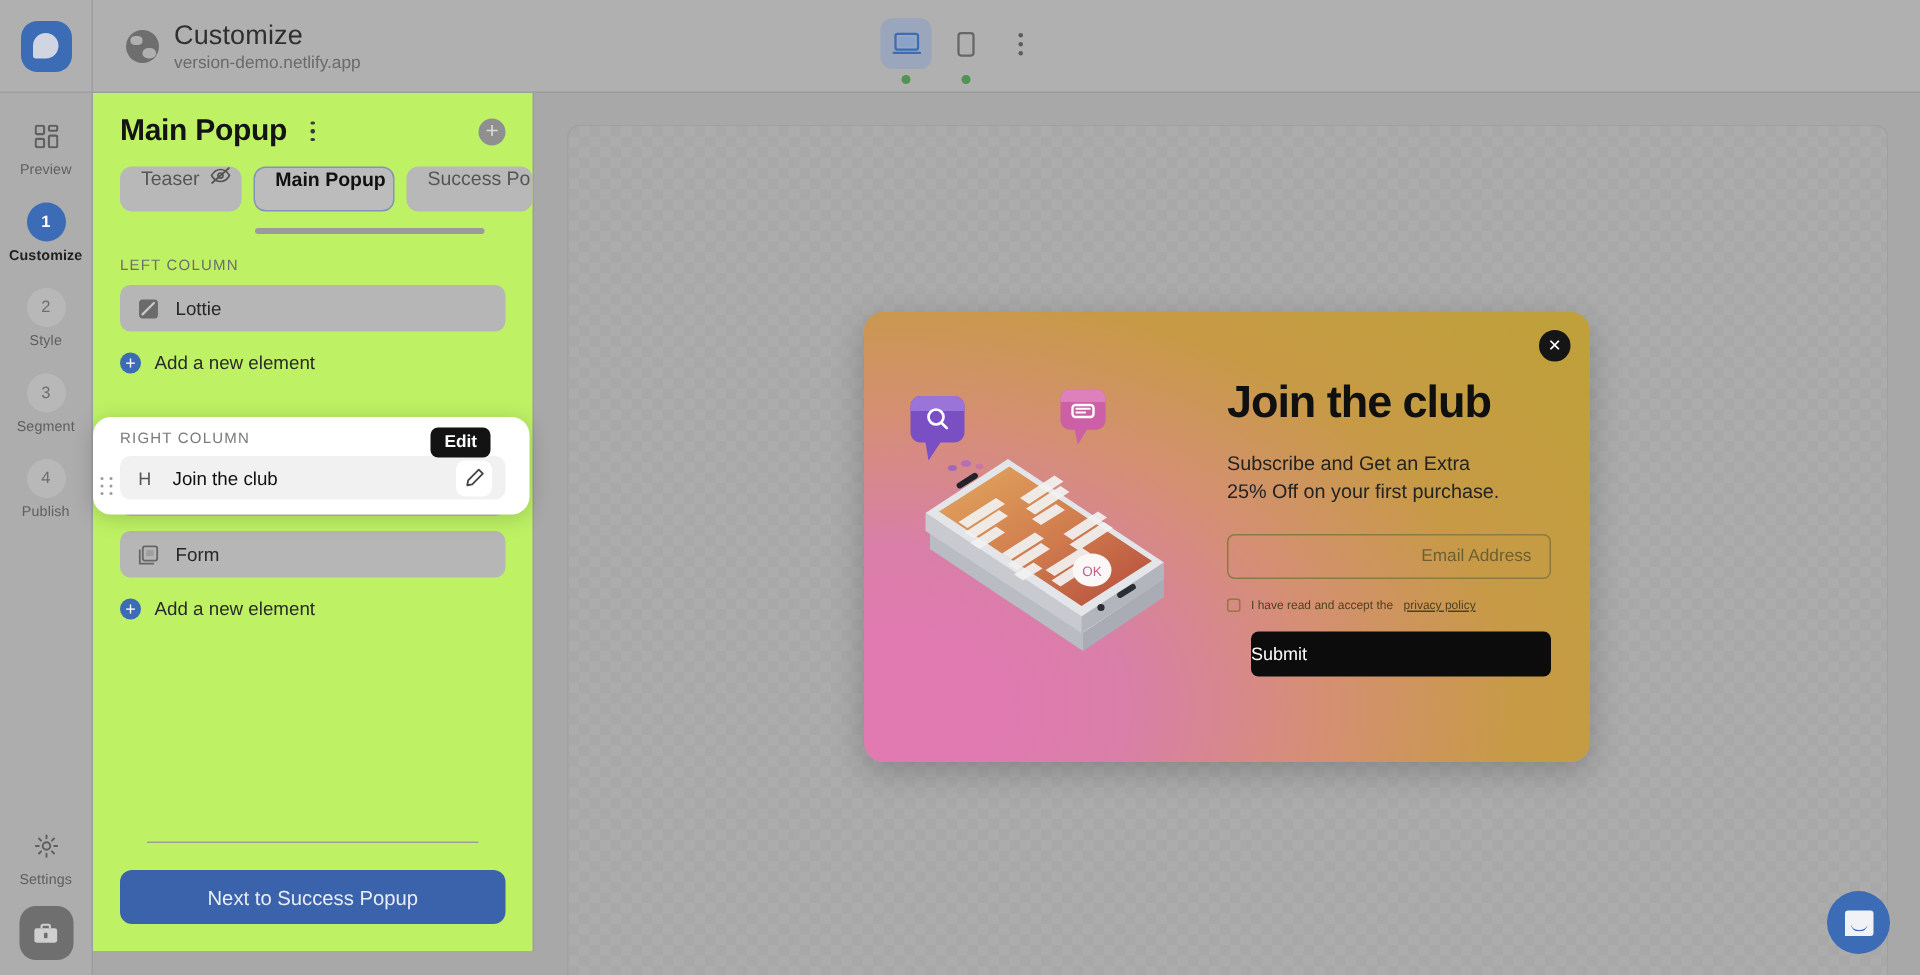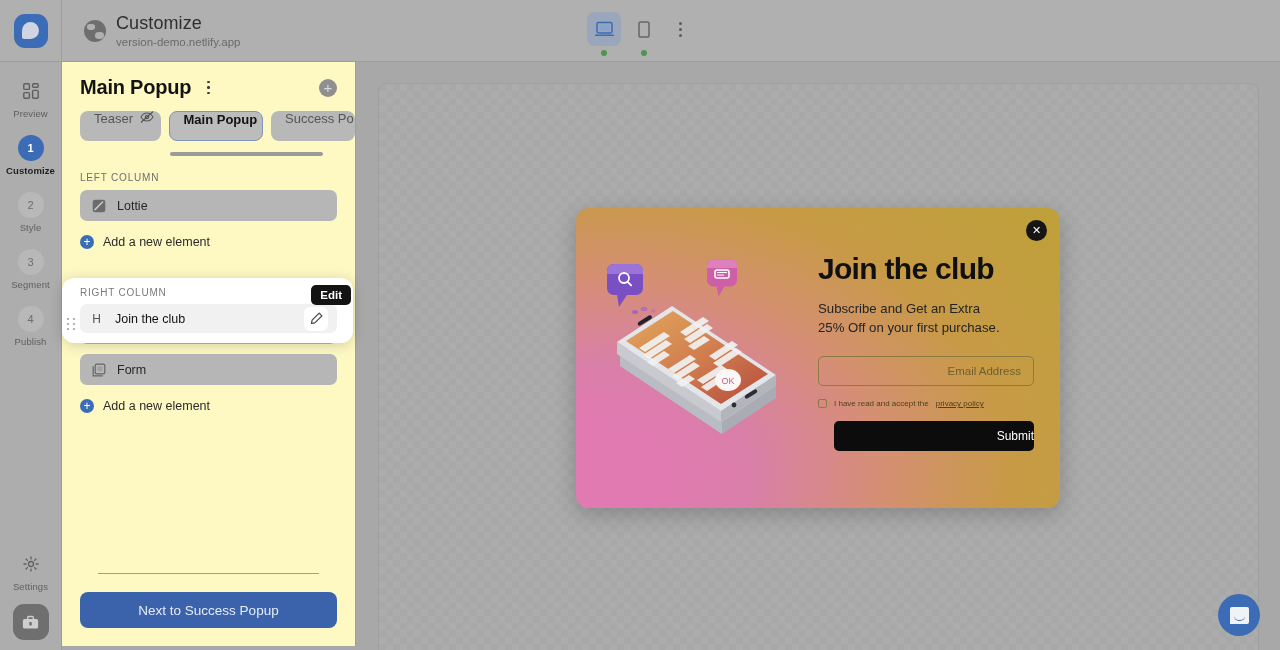--- a/index.html
+++ b/index.html
@@ -102,22 +102,22 @@
   .rail-label.cur { color:#1f1f1f; font-weight:700;}
   .rail-ico { width:26px; height:26px; display:flex; align-items:center; justify-content:center;}
   .rail-bottom { position:absolute; bottom:10px; left:0; right:0; }
   .rail-fab {
     width:36px; height:36px; border-radius:11px; margin:12px auto 0;
     background:#6f6f6f; display:flex; align-items:center; justify-content:center;
   }
 
   
   .panel {
-    position:absolute; top:62px; left:62px; bottom:4px; width:294px;
-    background:#fef9c3;
+    position:absolute; top:62px; left:62px; bottom:16px; width:294px;
+    background:#bef264;
     border-right:1px solid #9d9d9d;
   }
   .panel-head {
     display:flex; align-items:center; padding:14px 18px 0 18px;
   }
   .panel-title { font-size:20px; font-weight:700; color:#141414; letter-spacing:-.2px;}
   .kebab {
     margin-left:9px; width:16px; height:20px; display:flex; flex-direction:column;
     align-items:center; justify-content:center; gap:3px;
   }
@@ -195,21 +195,21 @@
     position:absolute; left:5px; top:40px;
     width:9px; display:grid; grid-template-columns:repeat(2,3px);
     gap:2.5px;
   }
   .drag-handle i { width:2.4px; height:2.4px; background:#9a9a9a; border-radius:50%; display:block;}
   .pencil-btn {
     margin-left:auto; width:24px; height:24px; border-radius:6px;
     background:#fff; display:flex; align-items:center; justify-content:center;
   }
   .edit-tip {
-    position:absolute; right:2px; top:7px;
+    position:absolute; right:26px; top:7px;
     background:#131313; color:#fff; font-size:11.5px; font-weight:700;
     padding:4px 9px; border-radius:5px;
   }
 
   
   .canvas {
     position:absolute; top:62px; left:357px; right:0; bottom:0;
     background:#a8a8a8;
     display:flex; align-items:center; justify-content:center;
   }
@@ -244,21 +244,21 @@
     margin-top:19px; height:30px; border:1px solid #8d7a3e; border-radius:5px;
     display:flex; align-items:center; padding:0 12px;
     font-size:11.5px; color:#6e5f33;justify-content:flex-end;
   }
   .p-check { margin-top:13px; display:flex; align-items:center; gap:7px; font-size:8px; color:#4e421f;}
   .p-box { width:9px; height:9px; border:1px solid #8d7a3e; border-radius:2px; flex:none;}
   .p-link { text-decoration:underline; }
   .p-submit {
     margin-top:13px; height:30px; border-radius:5px; background:#0c0c0c;
     color:#fff; font-size:12px;
-    display:flex; align-items:center; justify-content:flex-end;margin-left:16px;
+    display:flex; align-items:center; justify-content:flex-start;margin-left:16px;
   }
   .p-close {
     position:absolute; right:13px; top:12px;
     width:21px; height:21px; border-radius:50%; background:#151515;
     display:flex; align-items:center; justify-content:center;
     color:#fff; font-size:11px; z-index:3;
   }
 
   
   .illus { position:absolute; inset:0; }

